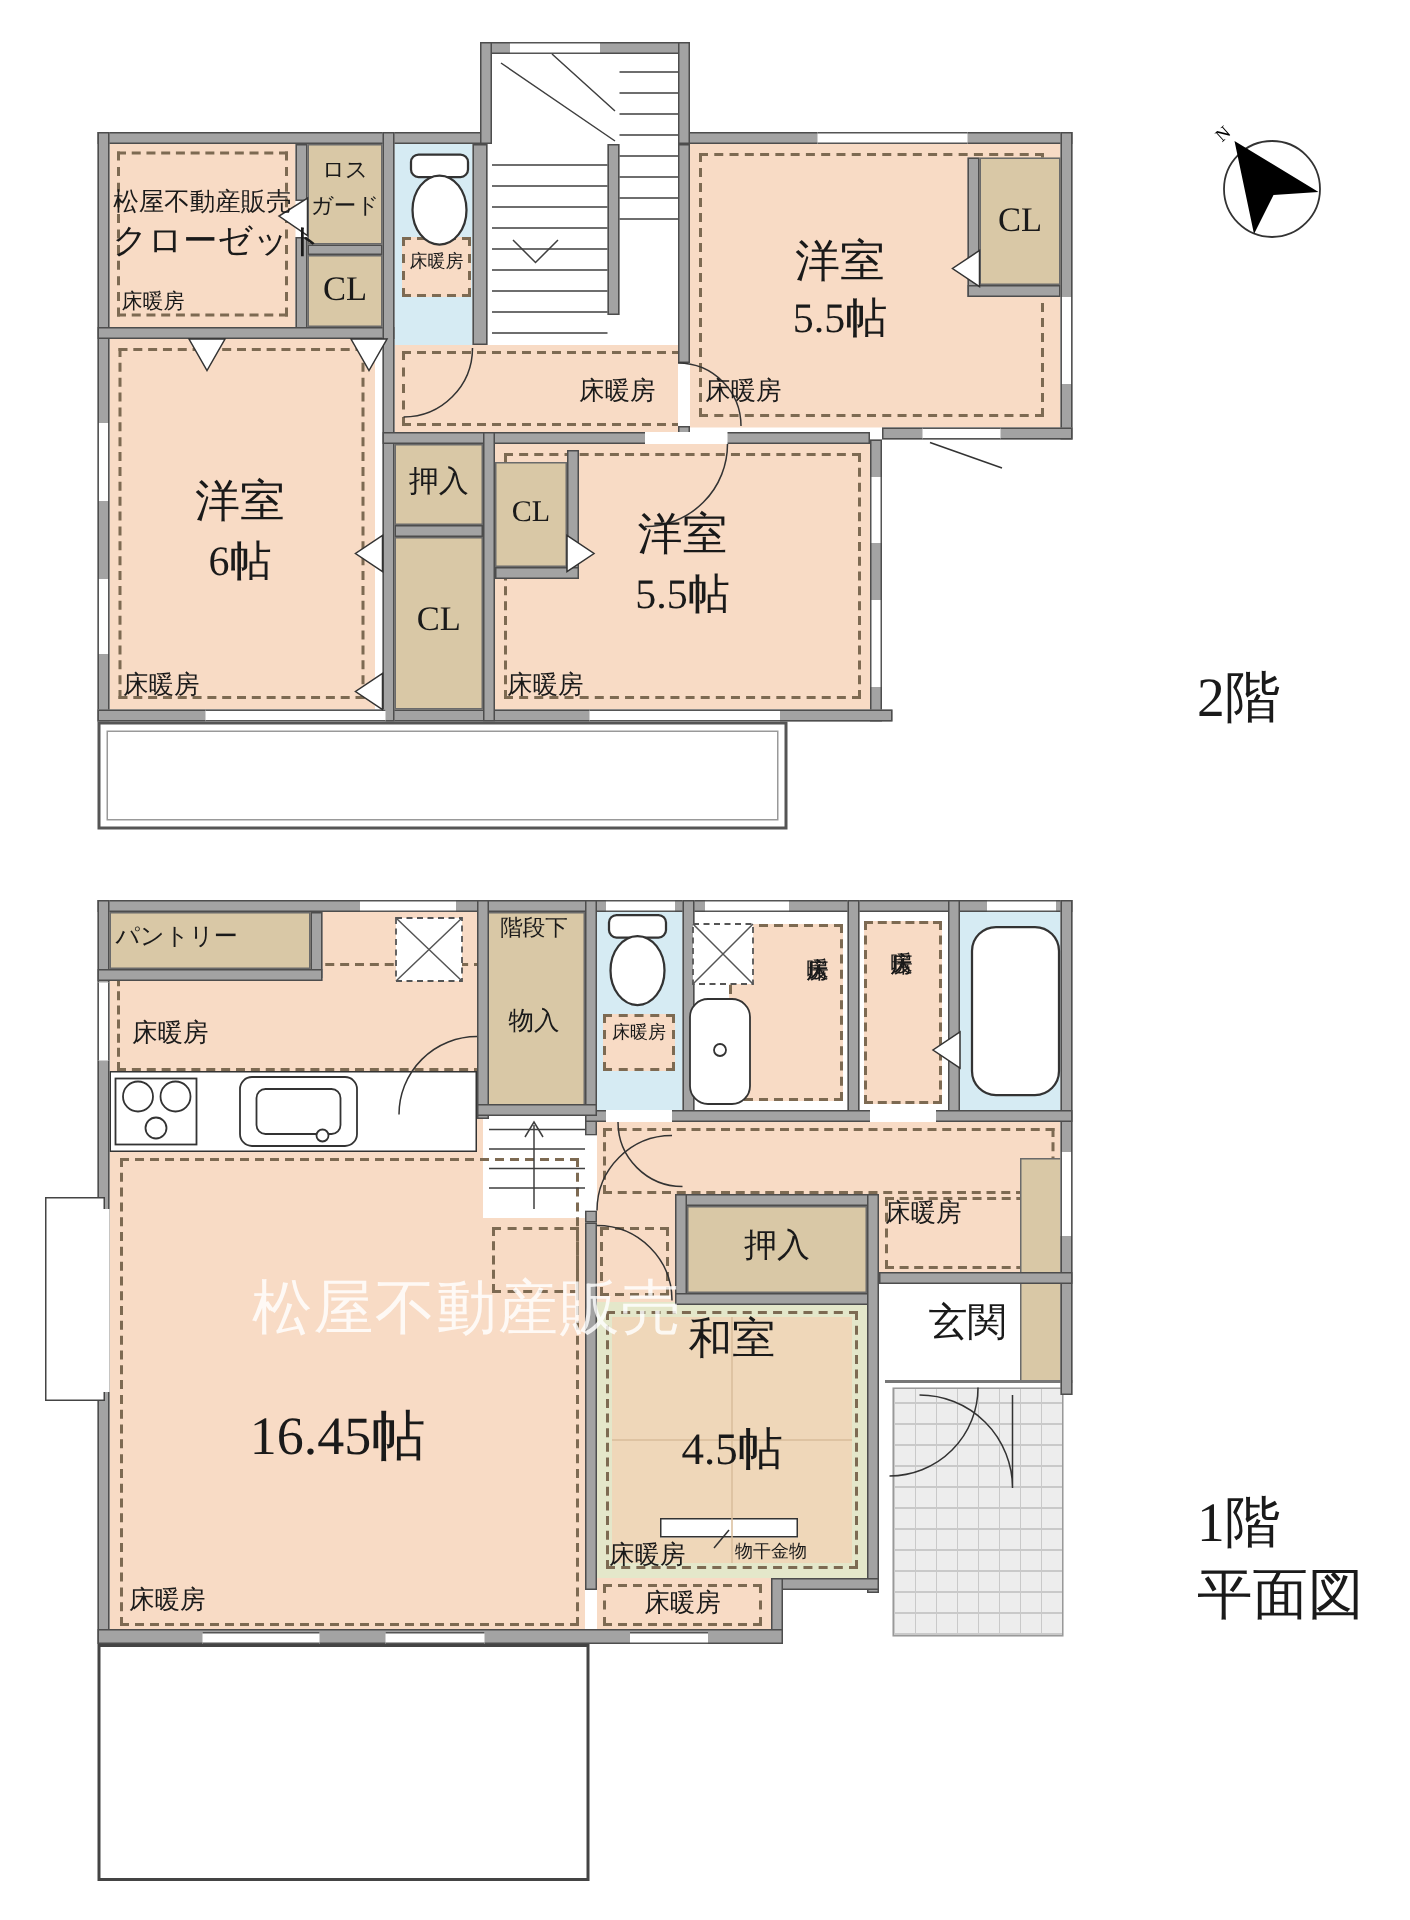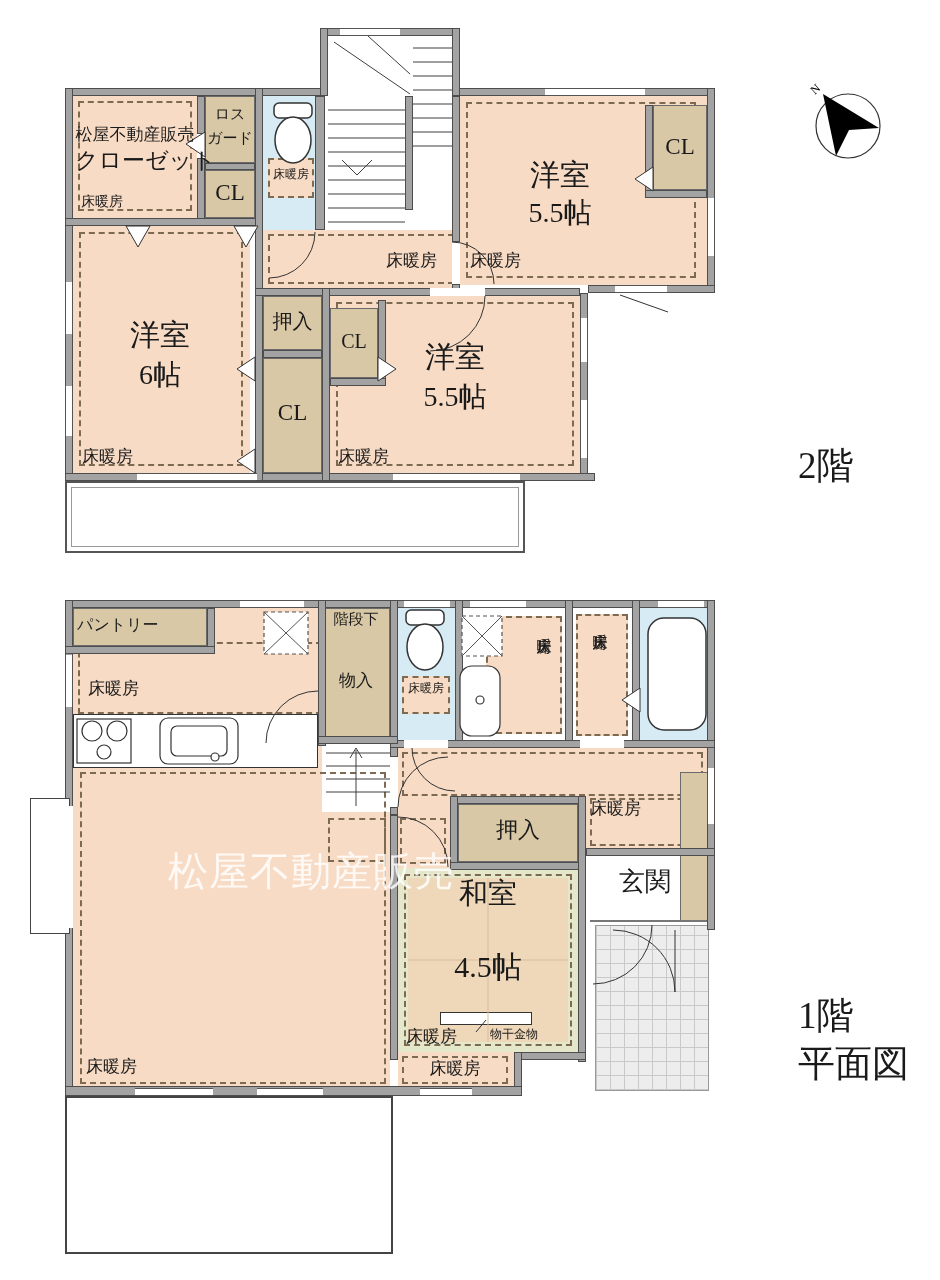--- a/index.html
+++ b/index.html
@@ -188,20 +188,21 @@
   <div class="lbl-l" style="left:77px;top:616px;font-size:16px">パントリー</div>
   <div class="lbl-l" style="left:88px;top:680px;font-size:17px">床暖房</div>
   <div class="lbl" style="left:322px;top:611px;width:68px;font-size:15px">階段下</div>
   <div class="lbl" style="left:322px;top:672px;width:68px;font-size:17px">物入</div>
   <div class="lbl" style="left:400px;top:682px;width:52px;font-size:12px;white-space:normal">床暖房</div>
   <div class="vert" style="left:536px;top:626px;font-size:15px">床暖房</div>
   <div class="vert" style="left:592px;top:622px;font-size:15px">床暖房</div>
   <div class="lbl-l" style="left:590px;top:800px;font-size:17px">床暖房</div>
   <div class="lbl" style="left:458px;top:818px;width:120px;font-size:22px">押入</div>
   <div class="lbl" style="left:595px;top:868px;width:100px;font-size:26px">玄関</div>
+  <div class="lbl" style="left:140px;top:938px;width:170px;font-size:36px">16.45帖</div>
   <div class="lbl-l" style="left:86px;top:1058px;font-size:17px">床暖房</div>
   <div class="lbl" style="left:428px;top:878px;width:120px;font-size:29px">和室</div>
   <div class="lbl" style="left:423px;top:950px;width:130px;font-size:30px">4.5帖</div>
   <div class="lbl-l" style="left:406px;top:1028px;font-size:17px">床暖房</div>
   <div class="lbl-l" style="left:490px;top:1028px;font-size:12px">物干金物</div>
   <div class="abs white" style="left:440px;top:1012px;width:92px;height:13px;border:1px solid #333;z-index:30"></div>
   <div class="lbl" style="left:402px;top:1060px;width:106px;font-size:17px">床暖房</div>
   <div class="lbl-l" style="left:798px;top:996px;font-size:37px">1階</div>
   <div class="lbl-l" style="left:798px;top:1044px;font-size:37px">平面図</div>
 

